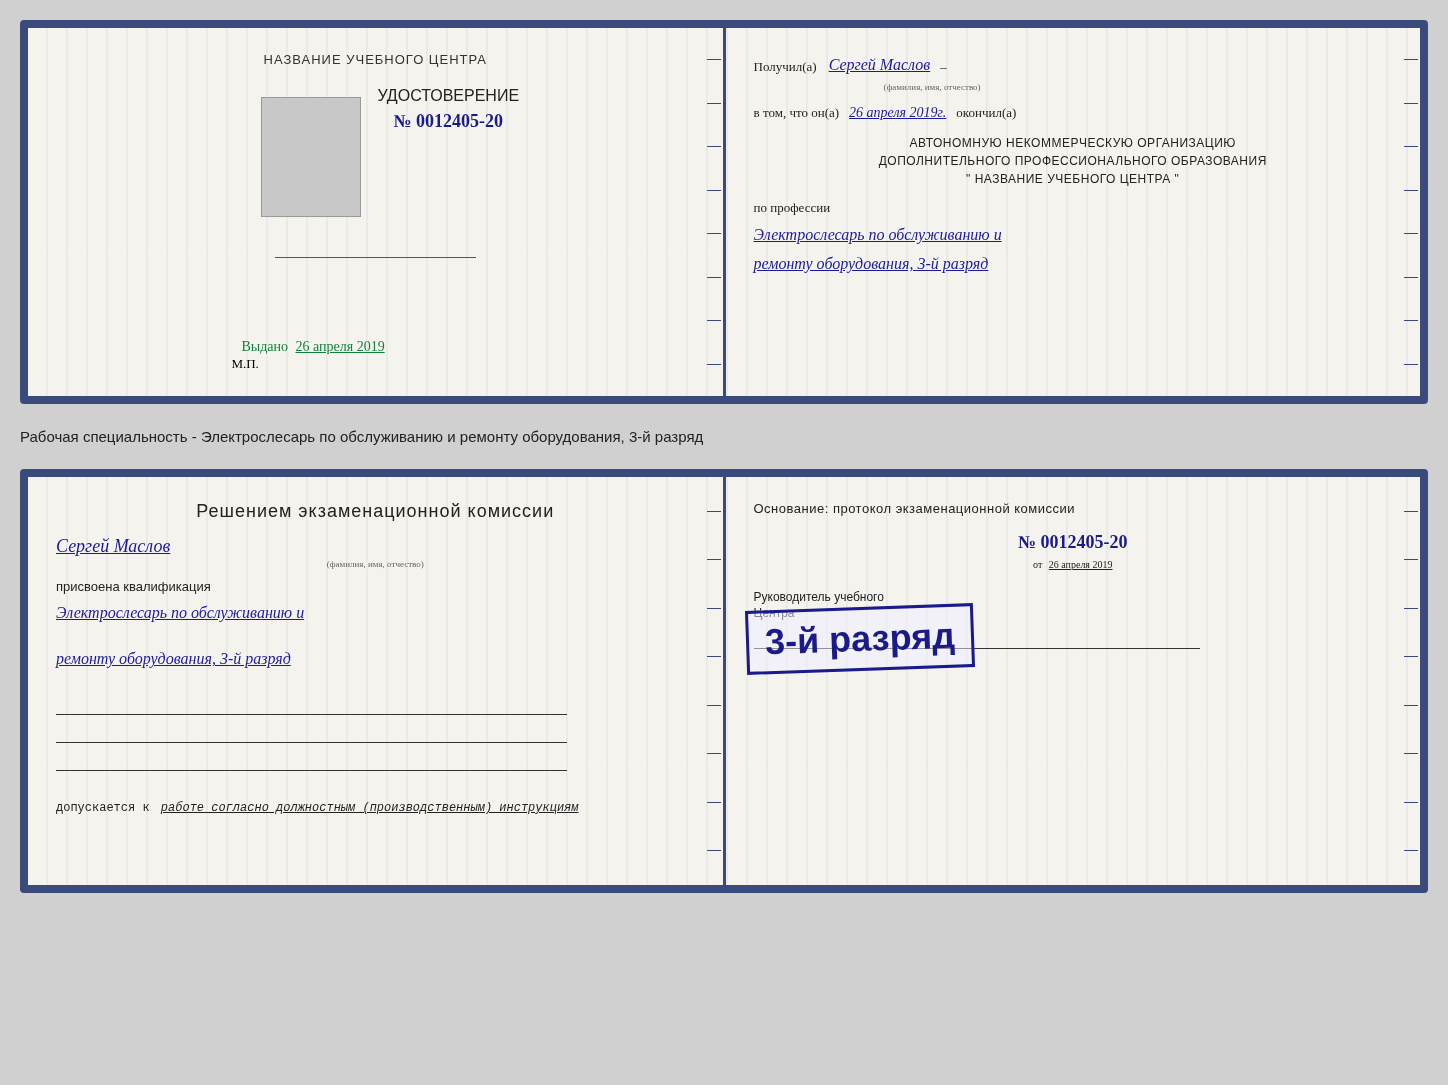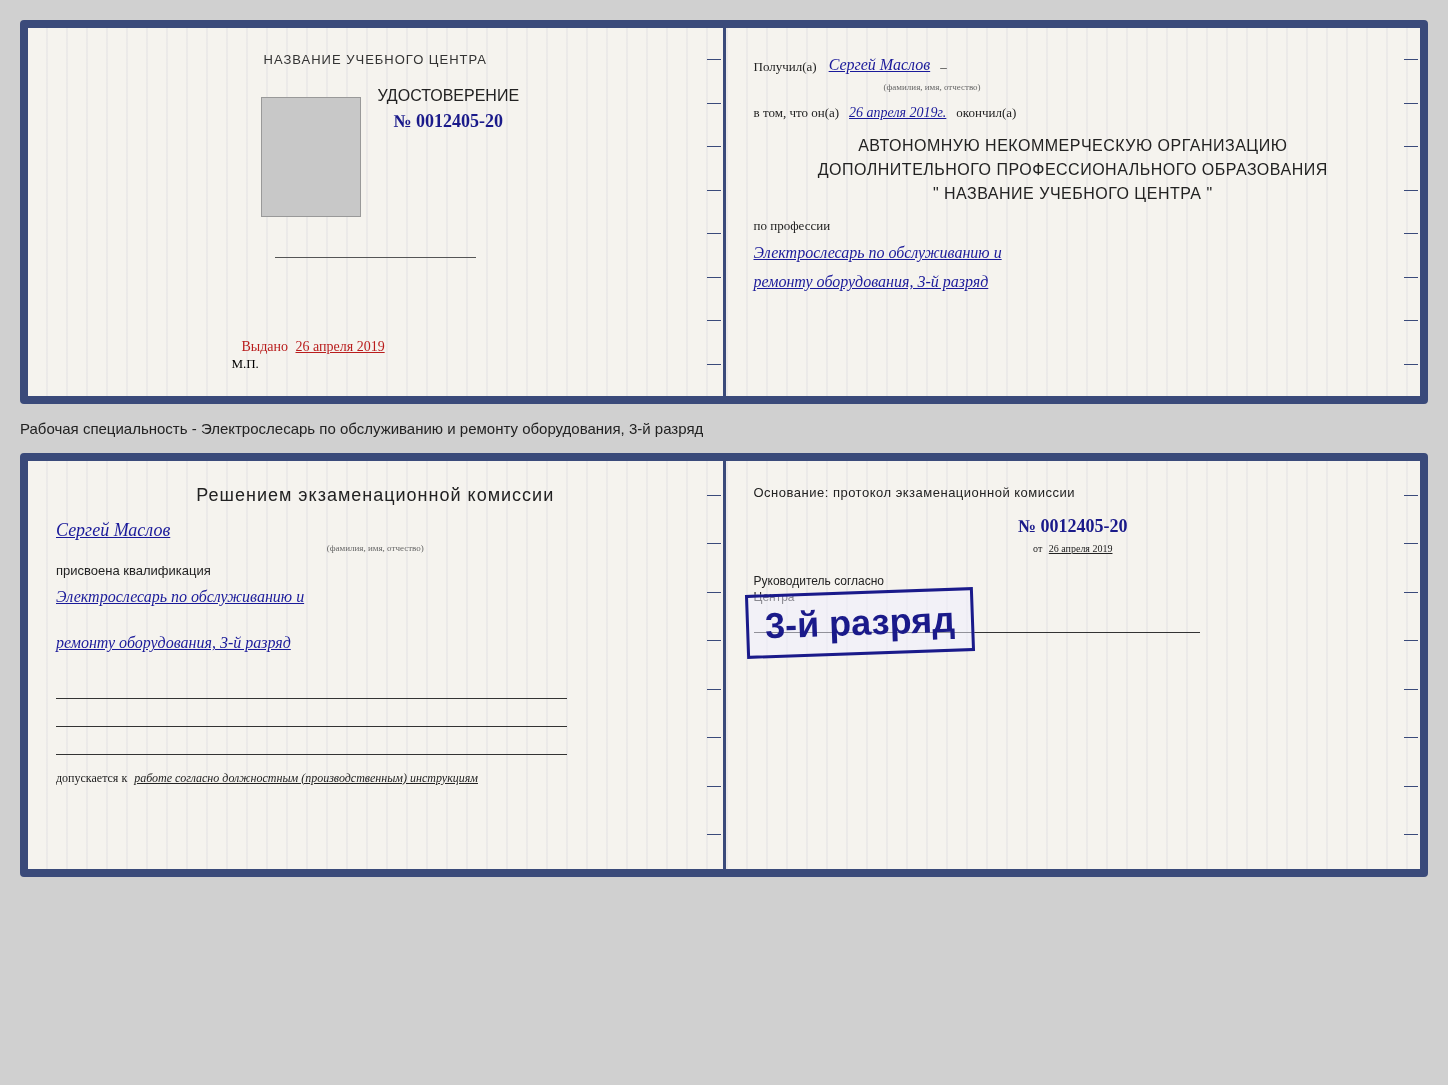--- a/index.html
+++ b/index.html
@@ -7,21 +7,21 @@
       background: #d0d0d0;
       font-family: 'Times New Roman', Times, serif;
       padding: 20px;
       width: 1448px;
       min-height: 1085px;
     }
 
     .page-wrapper {
       display: flex;
       flex-direction: column;
-      gap: 12px;
+      gap: 20px;
     }
 
     
     .cert-card {
       background: #f5f3ee;
       border: 8px solid #3a4a7a;
       border-radius: 4px;
       display: flex;
       position: relative;
       overflow: hidden;
@@ -108,21 +108,21 @@
     .udost-number {
       font-size: 18px;
       text-align: center;
       color: #1a1a8a;
       font-weight: bold;
       margin-bottom: 20px;
     }
 
     .issued-line {
       font-size: 14px;
-      color: #b91c1c;
+      color: #15803d;
       margin-top: auto;
       align-self: flex-start;
       padding-left: 10px;
     }
 
     .mp-label {
       font-size: 13px;
       color: #000000;
       margin-top: 1px;
     }
@@ -169,21 +169,21 @@
 
     .date-cursive {
       font-size: 14px;
       color: #1a1a9a;
       font-style: italic;
       text-decoration: underline;
       font-family: 'Segoe Script', cursive;
     }
 
     .org-block {
-      font-size: 16px;
+      font-size: 12px;
       text-align: center;
       font-family: Arial, sans-serif;
       line-height: 1.5;
       margin: 10px 0;
       letter-spacing: 0.5px;
     }
 
     .profession-block {
       font-size: 13px;
       margin-top: 10px;
@@ -265,21 +265,22 @@
 
     .sig-line {
       border-bottom: 1px solid #333;
       height: 24px;
       width: 80%;
     }
 
     .допускается-block {
       font-size: 12px;
       color: #222;
-      margin-top: 4px;
+      margin-top: 18px;
+      font-family: Liberation Mono, monospace;
     }
 
     .italic-text {
       font-style: italic;
       text-decoration: underline;
     }
 
     
     .bottom-right {
       font-size: 13px;
@@ -496,21 +497,21 @@
         <span style="text-decoration:underline; margin-left:4px;">26 апреля 2019</span>
       </span>
 
       <div class="stamp-box">
         <div class="stamp-text">3-й разряд</div>
       </div>
 
 
       <div style="margin-top: 20px;">
         <div class="head-label">
-          <span>Руководитель согласно</span><br>
+          <span>Руководитель учебного</span><br>
           <span>Центра</span>
         </div>
         <div class="sig-line-right"></div>
       </div>
 
       <div class="right-side-lines">
         <div class="right-side-line"></div>
           <div class="right-side-line"></div>
         <div class="right-side-line"></div>
           <div class="right-side-line"></div>

